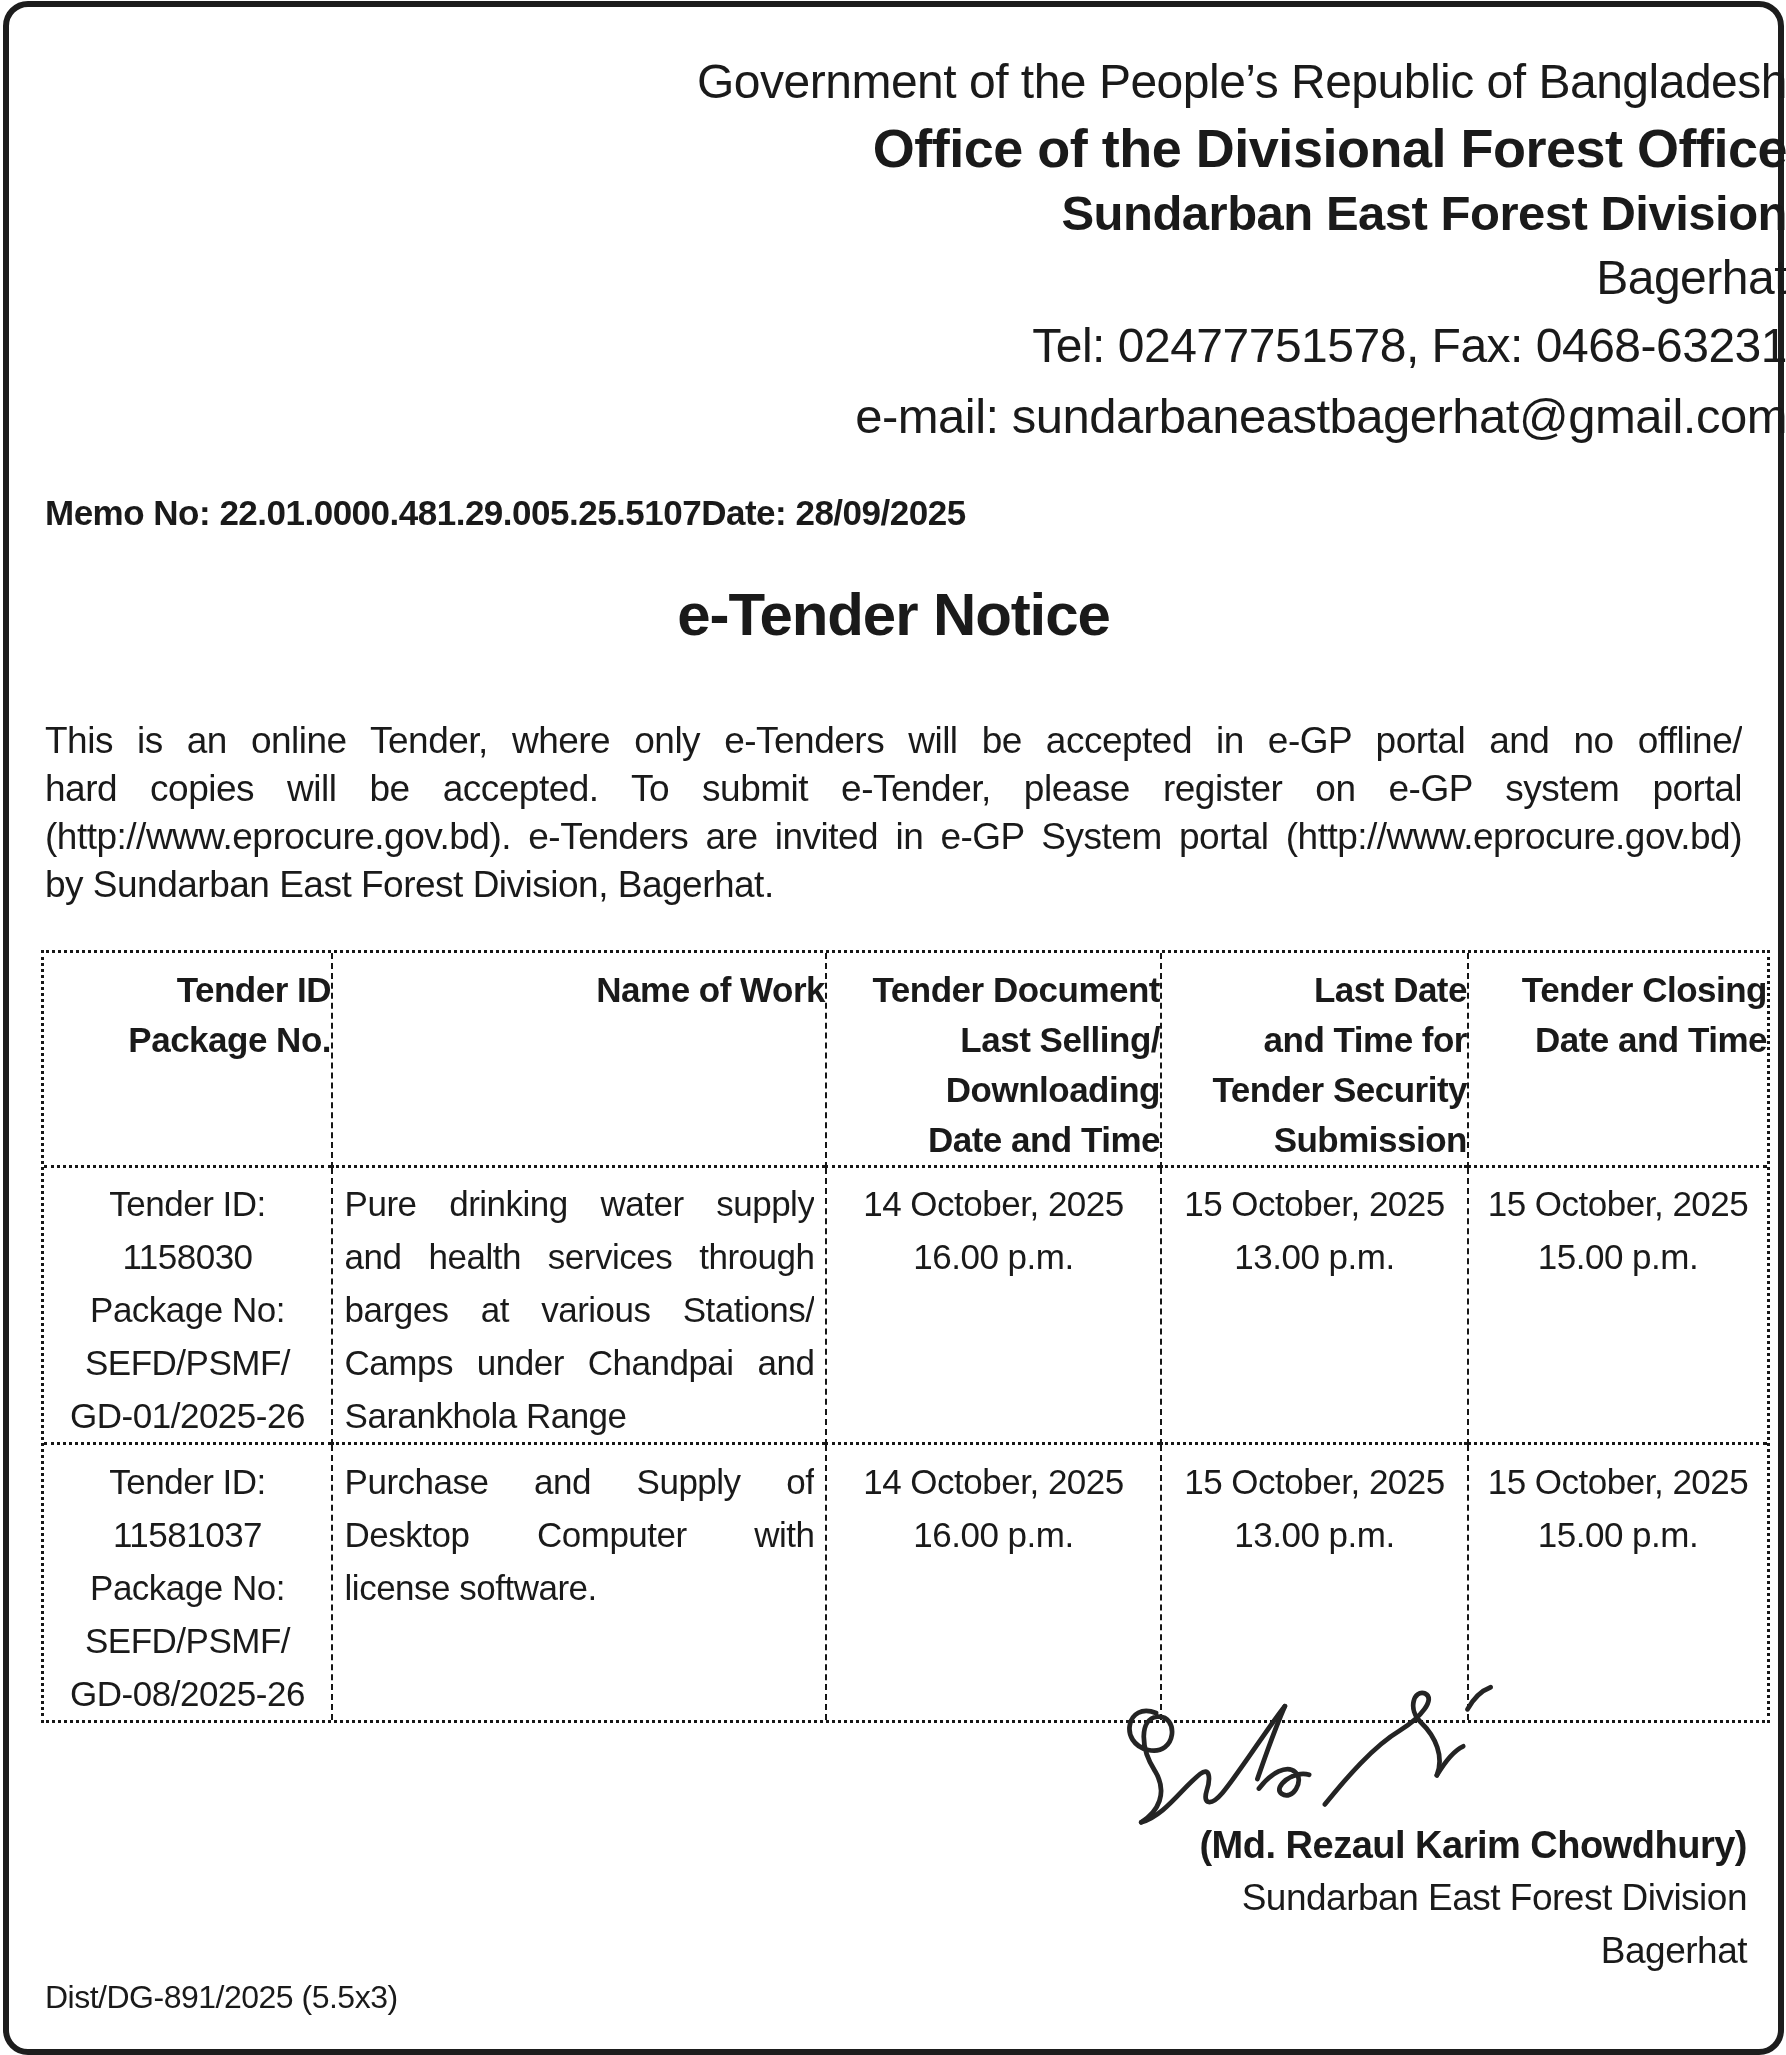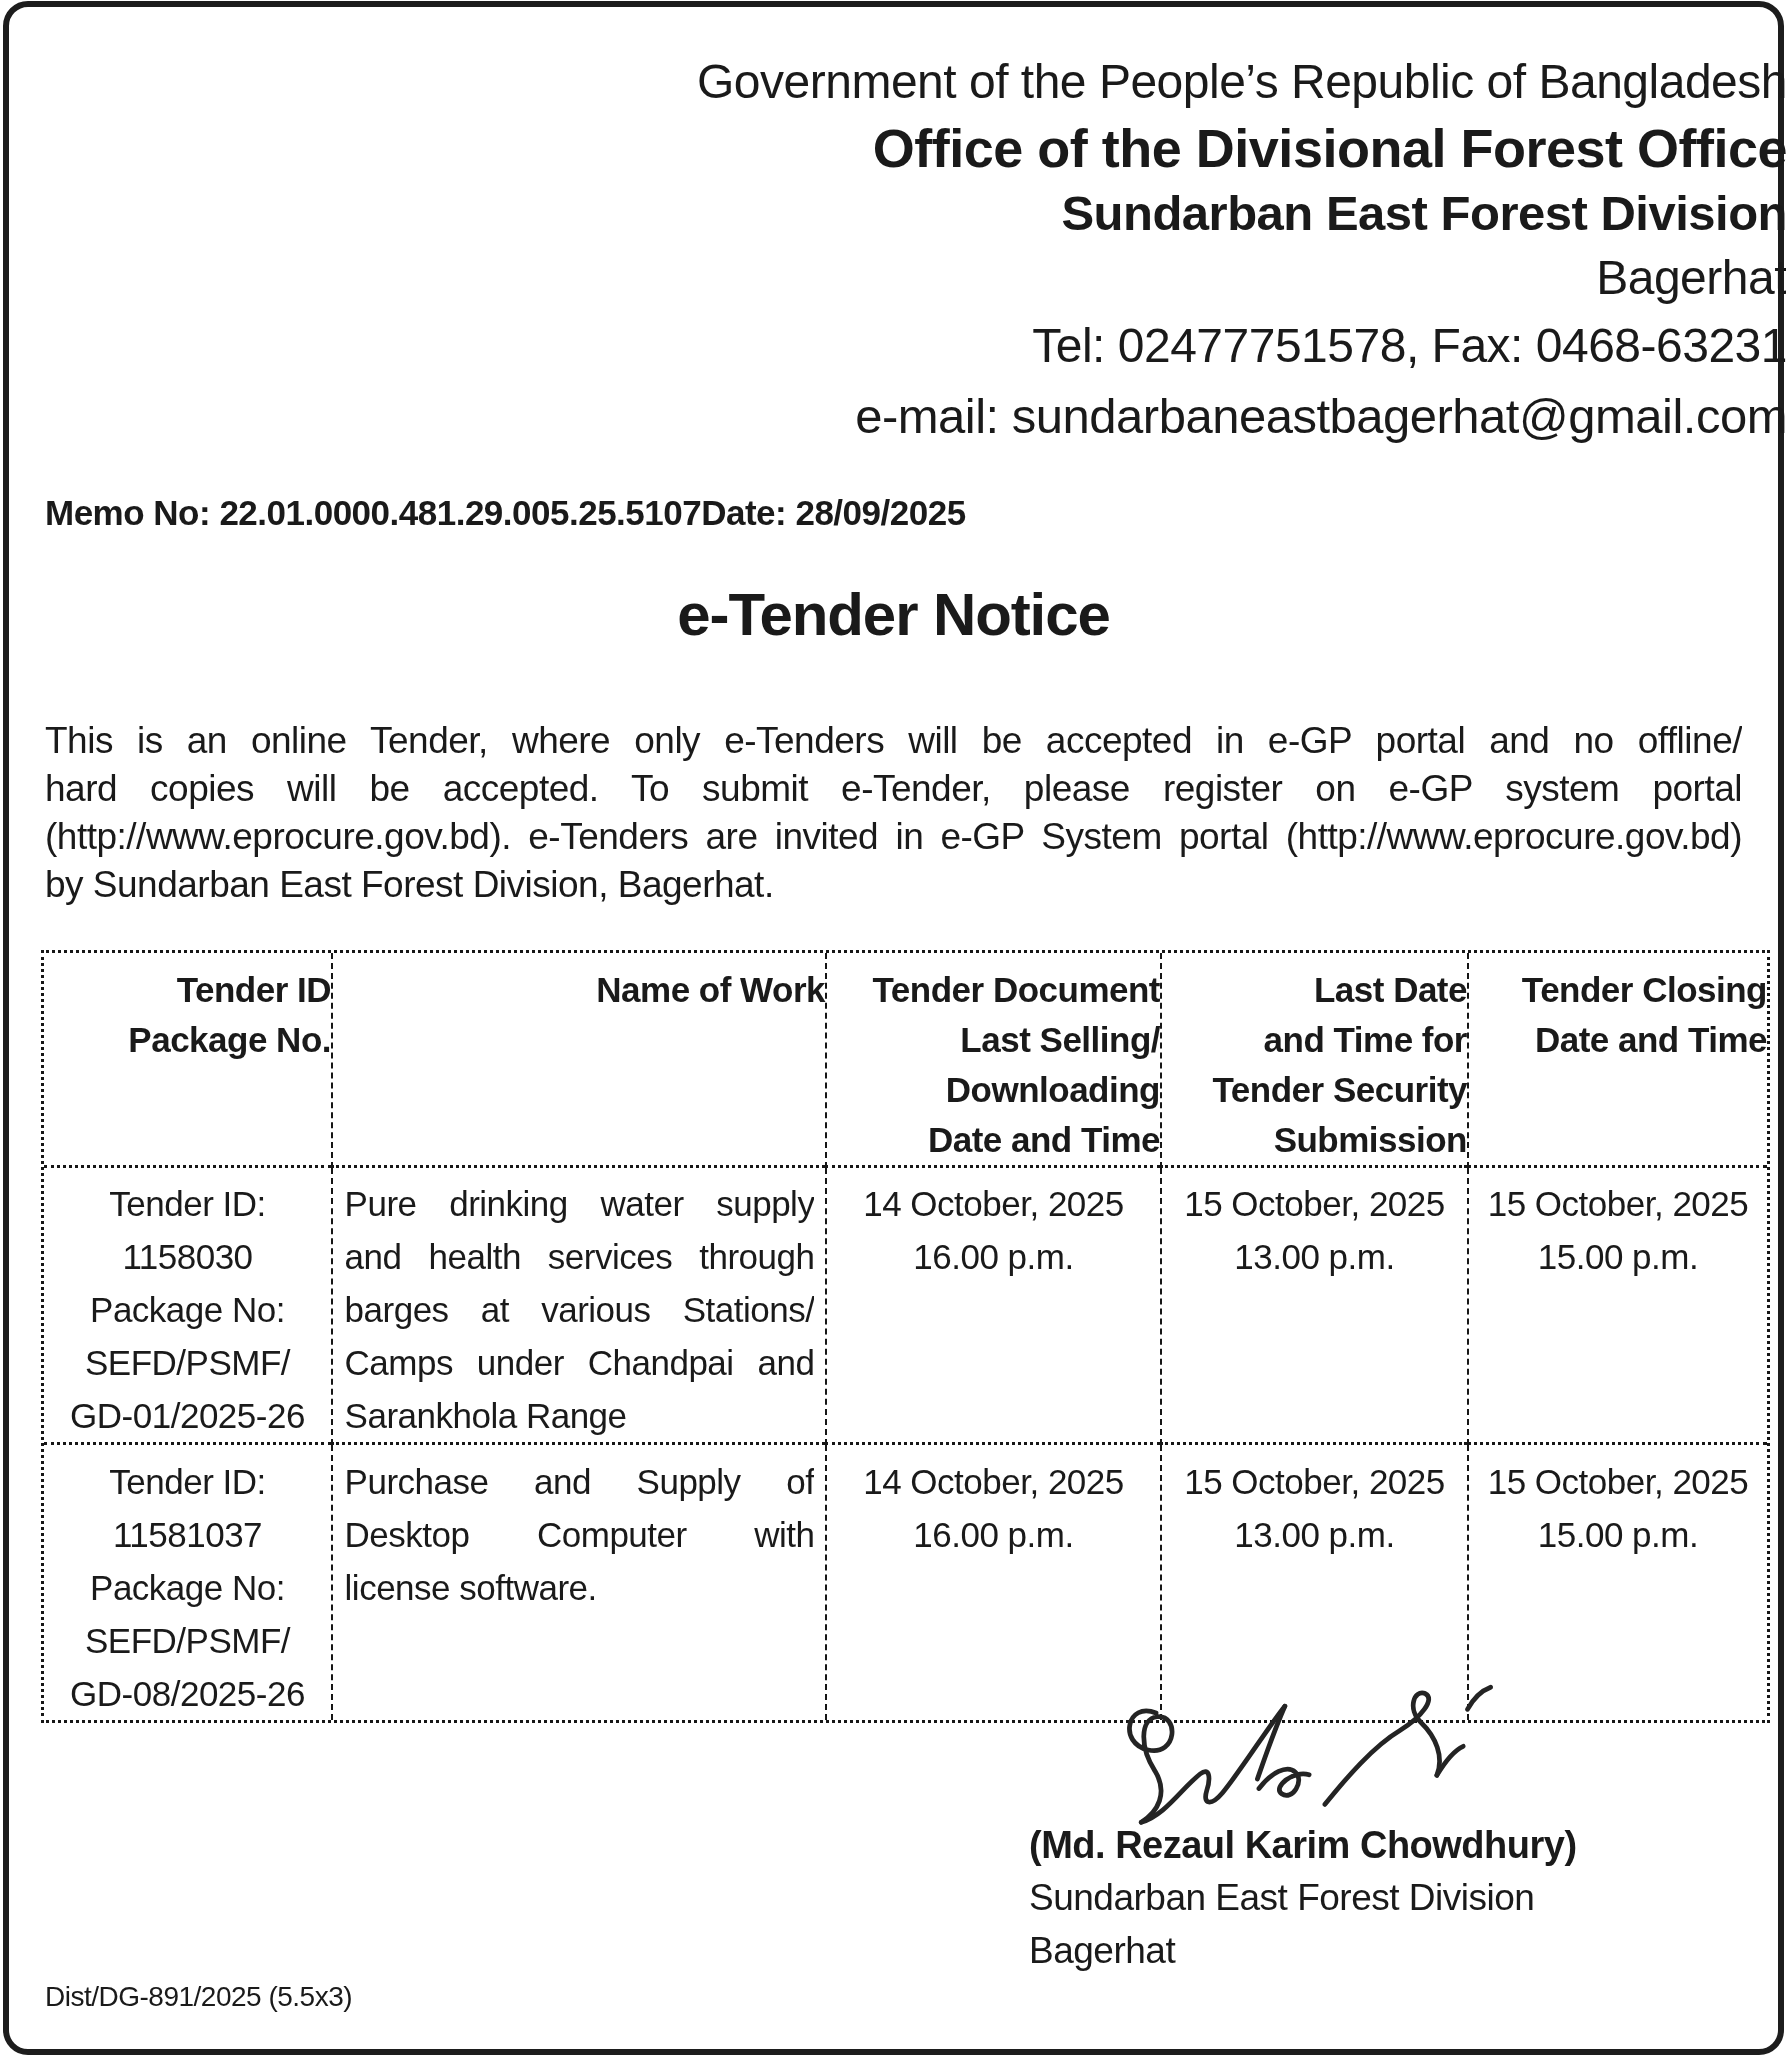--- a/index.html
+++ b/index.html
@@ -86,28 +86,28 @@
     text-align: center; line-height: 53px;
   }
   td .cell-work {
     display: block; padding: 9.5px 10.6px 0 11.6px;
   }
   .cell-work .jline { height: 53px; line-height: 53px; }
   .sig-scribble { position: absolute; left: 1098px; top: 1668px; }
   .sig-block {
     position: absolute;
     top: 1820px; left: 1029px; width: 718px;
-    text-align: left;
+    text-align: right;
   }
   .sig-block .sig-name { font-size: 38px; line-height: 51px; font-weight: bold; }
   .sig-block .sig-line { font-size: 37px; line-height: 53px; }
   .footer-ref {
     position: absolute;
     top: 1976px; left: 45px;
-    font-size: 28px; line-height: 42px;
+    font-size: 32px; line-height: 42px;
   }
 </style>
 </head>
 <body>
 
 <div class="frame"></div>
 
 <div class="hdr">
   <div class="h1">Government of the People’s Republic of Bangladesh</div>
   <div class="h2">Office of the Divisional Forest Office</div>

